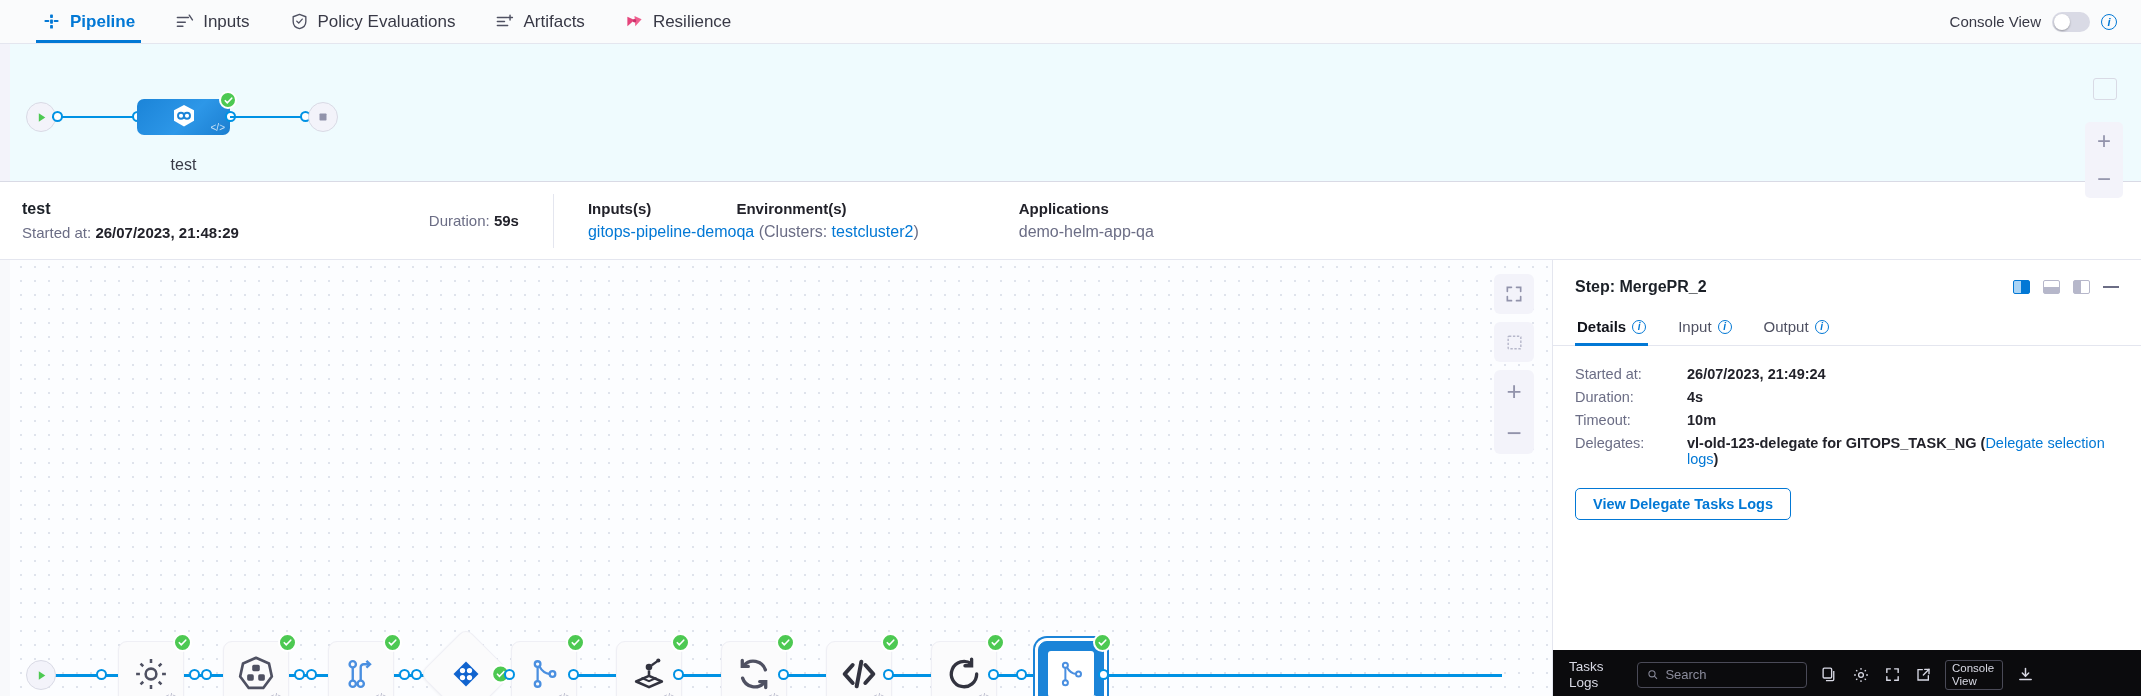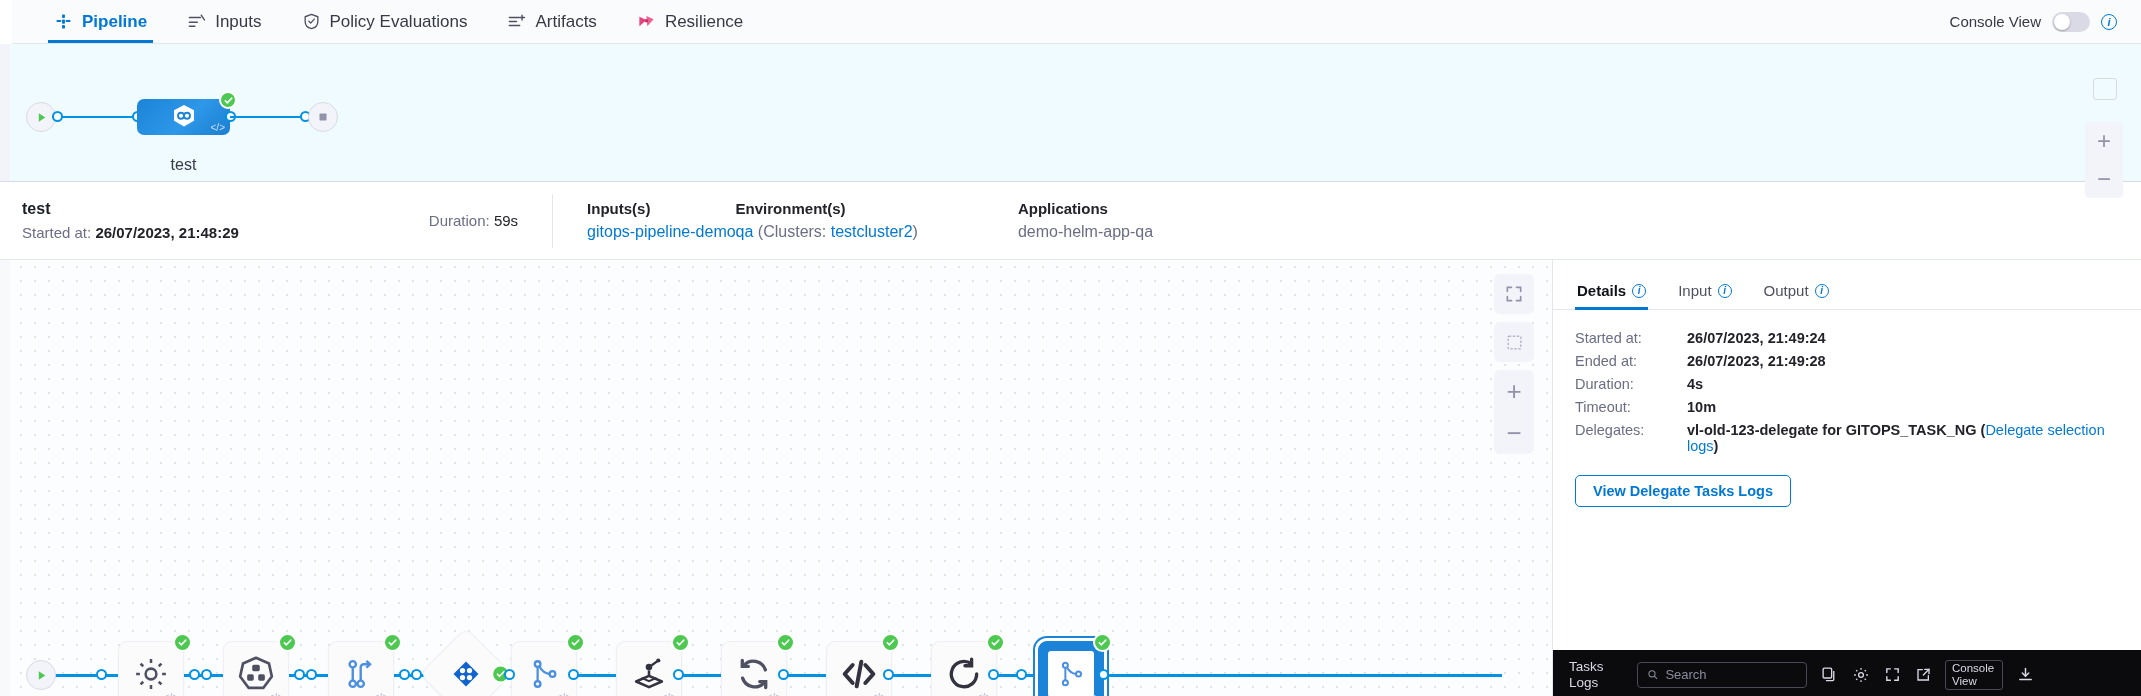--- a/index.html
+++ b/index.html
@@ -6,21 +6,21 @@
   html, body {
     width: 2141px; height: 696px;
     font-family: "Liberation Sans", sans-serif;
     background: #fff; overflow: hidden;
   }
 
   
   .topnav {
     height: 44px; background: #fafbfc;
     border-bottom: 1px solid #e4e6ef;
-    display: flex; align-items: stretch; position: relative; margin-left: 12px;
+    display: flex; align-items: stretch; position: relative;
   }
   .nav-items { display: flex; align-items: stretch; padding-left: 22px; }
   .nav-item {
     display: flex; align-items: center; gap: 9px;
     padding: 0 20px; cursor: pointer;
     font-size: 17px; color: #383946; font-weight: 400;
     position: relative; white-space: nowrap;
   }
   .nav-item.active { color: #0278d5; font-weight: 700; }
   .nav-item.active::after {
@@ -103,21 +103,21 @@
   .execbar {
     height: 78px; background: #fff; display: flex; align-items: center;
     border-bottom: 1px solid #e4e6ef; padding-left: 22px;
   }
   .exec-col { display: flex; flex-direction: column; gap: 6px; }
   .exec-title { font-size: 16px; font-weight: 700; color: #1b2027; }
   .exec-sub { font-size: 15px; color: #4f5162; }
   .exec-sub .dim { color: #6b6d85; }
   .exec-sub b { font-weight: 700; color: #22222a; }
   .exec-dur { font-size: 15px; color: #6b6d85; margin-left: 190px; white-space: nowrap; }
-  .exec-dur b { color: #22222a; font-weight: 400; }
+  .exec-dur b { color: #22222a; font-weight: 700; }
   .exec-divider { width: 1px; height: 54px; background: #e4e6ef; margin: 0 34px; }
   .exec-k { font-size: 15px; font-weight: 700; color: #22222a; }
   .exec-v { font-size: 16px; color: #6b6d85; }
   .lnk { color: #0278d5; cursor: pointer; }
   .gap-env { }
   .gap-app { margin-left: 100px; }
 
   
   .main { display: flex; height: calc(696px - 44px - 138px - 78px); }
 
@@ -604,44 +604,49 @@
           <rect x="4" y="4" width="16" height="16" rx="1"></rect>
         </svg>
     </div>
     <div class="cv-ctl c">
       <div>+</div>
       <div>−</div>
     </div>
   </div>
 
   <div class="rpanel">
+    <div class="rp-head">
+      <div class="rp-title">Step: MergePR_2</div>
+      <div class="rp-actions">
+        <span class="layout-ico i1"></span>
+        <span class="layout-ico i2"></span>
+        <span class="layout-ico i3"></span>
+        <span class="minus-ico"></span>
+      </div>
+    </div>
 
     <div class="rp-tabs">
       <div class="rp-tab active">
         <span>Details</span>
         <span class="info-circle" style="width:14px;height:14px;font-size:10px;">i</span>
       </div>
       <div class="rp-tab">
         <span>Input</span>
         <span class="info-circle" style="width:14px;height:14px;font-size:10px;">i</span>
       </div>
       <div class="rp-tab">
         <span>Output</span>
         <span class="info-circle" style="width:14px;height:14px;font-size:10px;">i</span>
       </div>
     </div>
 
     <div class="rp-body">
       <div class="kv">
         <span class="k">Started at:</span>
         <span class="v">26/07/2023, 21:49:24</span>
-      </div>
-      <div class="kv">
-        <span class="k">Ended at:</span>
-        <span class="v">26/07/2023, 21:49:28</span>
       </div>
       <div class="kv">
         <span class="k">Duration:</span>
         <span class="v">4s</span>
       </div>
       <div class="kv">
         <span class="k">Timeout:</span>
         <span class="v">10m</span>
       </div>
       <div class="kv">

